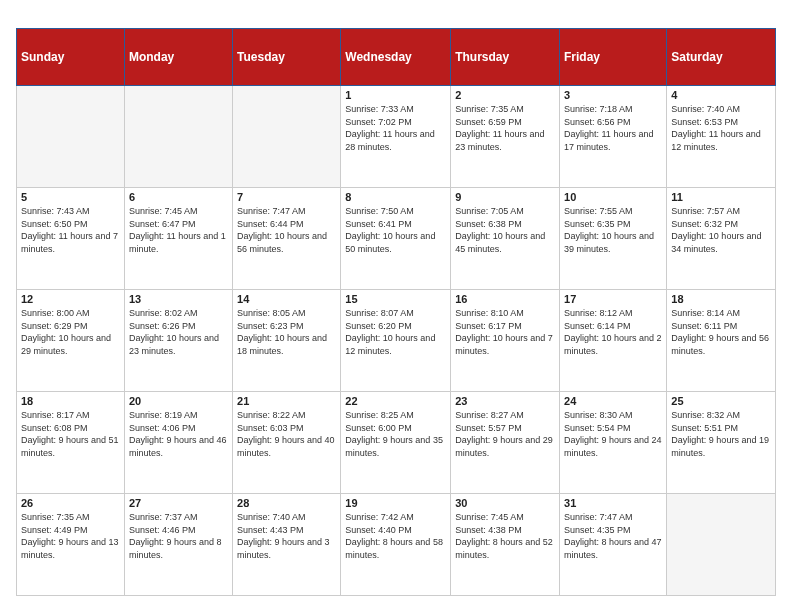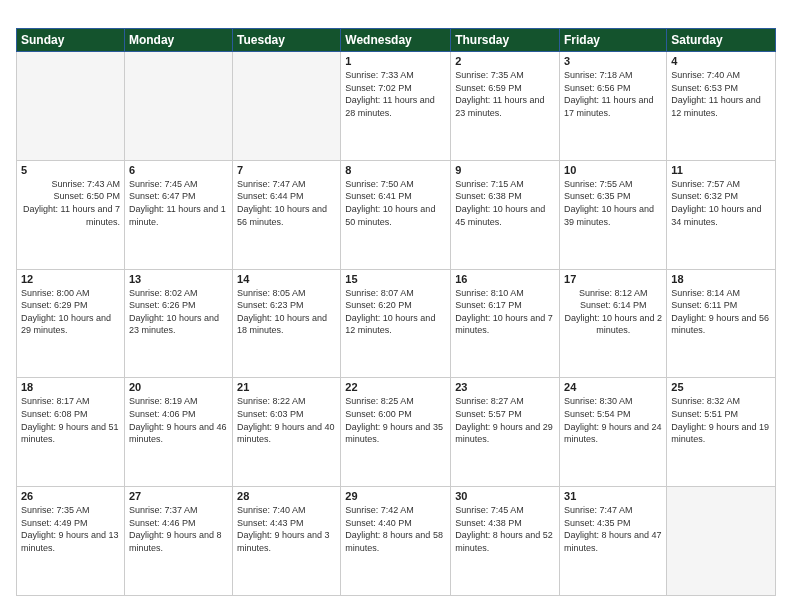--- a/index.html
+++ b/index.html
@@ -53,25 +53,25 @@
       font-size: 15px;
       color: #333;
       margin-top: 2px;
     }
     .calendar-table {
       width: 100%;
       border-collapse: collapse;
       flex: 1;
     }
     .calendar-table th {
-      background-color: #14532d;
+      background-color: #b91c1c;
       color: #fff;
       font-size: 12px;
       font-weight: bold;
-      padding: 4px 4px;
+      padding: 21px 4px;
       text-align: left;
       border: 1px solid #2a5a9a;
     }
     .calendar-table td {
       border: 1px solid #ccc;
       vertical-align: top;
       padding: 3px 4px;
       width: 113px;
       font-size: 9.5px;
       color: #222;
@@ -145,21 +145,21 @@
           <td>
             <div class="day-number">4</div>
             <div class="day-info" style="white-space: pre-line;">Sunrise: 7:40 AM
 Sunset: 6:53 PM
 Daylight: 11 hours and 12 minutes.</div>
           </td>
         </tr>
         <tr>
           <td>
             <div class="day-number">5</div>
-            <div class="day-info" style="white-space: pre-line; text-align: right;">Sunrise: 7:43 AM
+            <div class="day-info" style="white-space: pre-line;">Sunrise: 7:43 AM
 Sunset: 6:50 PM
 Daylight: 11 hours and 7 minutes.</div>
           </td>
           <td>
             <div class="day-number">6</div>
             <div class="day-info" style="white-space: pre-line;">Sunrise: 7:45 AM
 Sunset: 6:47 PM
 Daylight: 11 hours and 1 minute.</div>
           </td>
           <td>
@@ -169,21 +169,21 @@
 Daylight: 10 hours and 56 minutes.</div>
           </td>
           <td>
             <div class="day-number">8</div>
             <div class="day-info" style="white-space: pre-line;">Sunrise: 7:50 AM
 Sunset: 6:41 PM
 Daylight: 10 hours and 50 minutes.</div>
           </td>
           <td>
             <div class="day-number">9</div>
-            <div class="day-info" style="white-space: pre-line;">Sunrise: 7:15 AM
+            <div class="day-info" style="white-space: pre-line;">Sunrise: 7:05 AM
 Sunset: 6:38 PM
 Daylight: 10 hours and 45 minutes.</div>
           </td>
           <td>
             <div class="day-number">10</div>
             <div class="day-info" style="white-space: pre-line;">Sunrise: 7:55 AM
 Sunset: 6:35 PM
 Daylight: 10 hours and 39 minutes.</div>
           </td>
           <td>
@@ -219,21 +219,21 @@
 Daylight: 10 hours and 12 minutes.</div>
           </td>
           <td>
             <div class="day-number">16</div>
             <div class="day-info" style="white-space: pre-line;">Sunrise: 8:10 AM
 Sunset: 6:17 PM
 Daylight: 10 hours and 7 minutes.</div>
           </td>
           <td>
             <div class="day-number">17</div>
-            <div class="day-info" style="white-space: pre-line; text-align: center;">Sunrise: 8:12 AM
+            <div class="day-info" style="white-space: pre-line;">Sunrise: 8:12 AM
 Sunset: 6:14 PM
 Daylight: 10 hours and 2 minutes.</div>
           </td>
           <td>
             <div class="day-number">18</div>
             <div class="day-info" style="white-space: pre-line;">Sunrise: 8:14 AM
 Sunset: 6:11 PM
 Daylight: 9 hours and 56 minutes.</div>
           </td>
         </tr>
@@ -294,21 +294,21 @@
 Sunset: 4:46 PM
 Daylight: 9 hours and 8 minutes.</div>
           </td>
           <td>
             <div class="day-number">28</div>
             <div class="day-info" style="white-space: pre-line;">Sunrise: 7:40 AM
 Sunset: 4:43 PM
 Daylight: 9 hours and 3 minutes.</div>
           </td>
           <td>
-            <div class="day-number">29</div>
+            <div class="day-number">19</div>
             <div class="day-info" style="white-space: pre-line;">Sunrise: 7:42 AM
 Sunset: 4:40 PM
 Daylight: 8 hours and 58 minutes.</div>
           </td>
           <td>
             <div class="day-number">30</div>
             <div class="day-info" style="white-space: pre-line;">Sunrise: 7:45 AM
 Sunset: 4:38 PM
 Daylight: 8 hours and 52 minutes.</div>
           </td>

